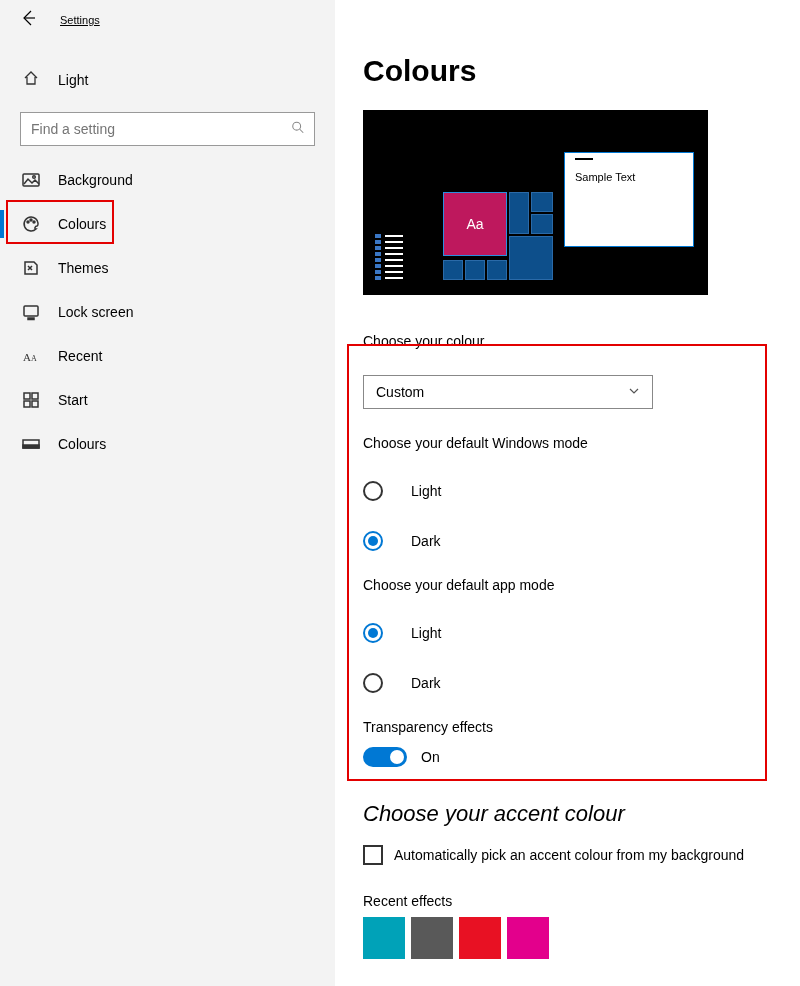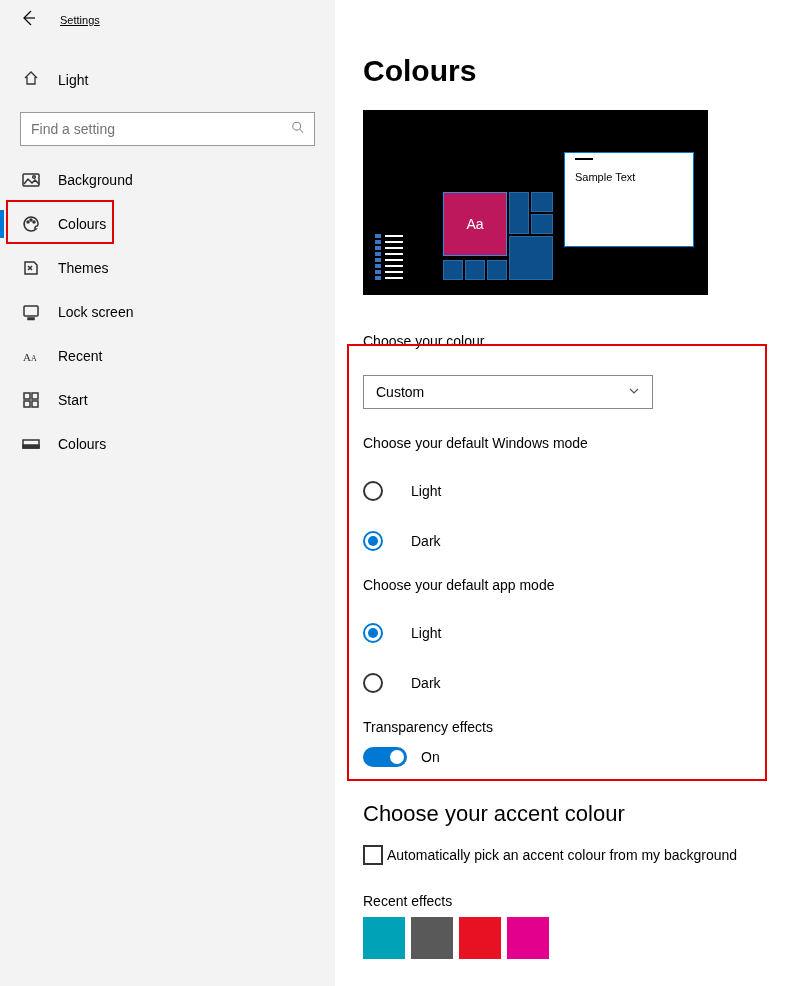--- a/index.html
+++ b/index.html
@@ -203,25 +203,26 @@
     .toggle::after {
       content:""; position:absolute;
       right:3px; top:3px;
       width:14px; height:14px;
       background:#fff; border-radius:50%;
     }
     .sub-title {
       font-size: 22px;
       font-weight: 400;
       margin-top: 34px;
+      font-style: italic;
     }
     .check-row {
       display: flex;
       align-items: center;
-      gap: 4px;
+      gap: 11px;
       margin-top: 18px;
       cursor: pointer;
     }
     .checkbox {
       width: 20px; height: 20px;
       border: 2px solid #333;
       flex-shrink:0;
     }
     .swatch-label { font-size: 14px; margin-top: 28px; }
     .swatches {

